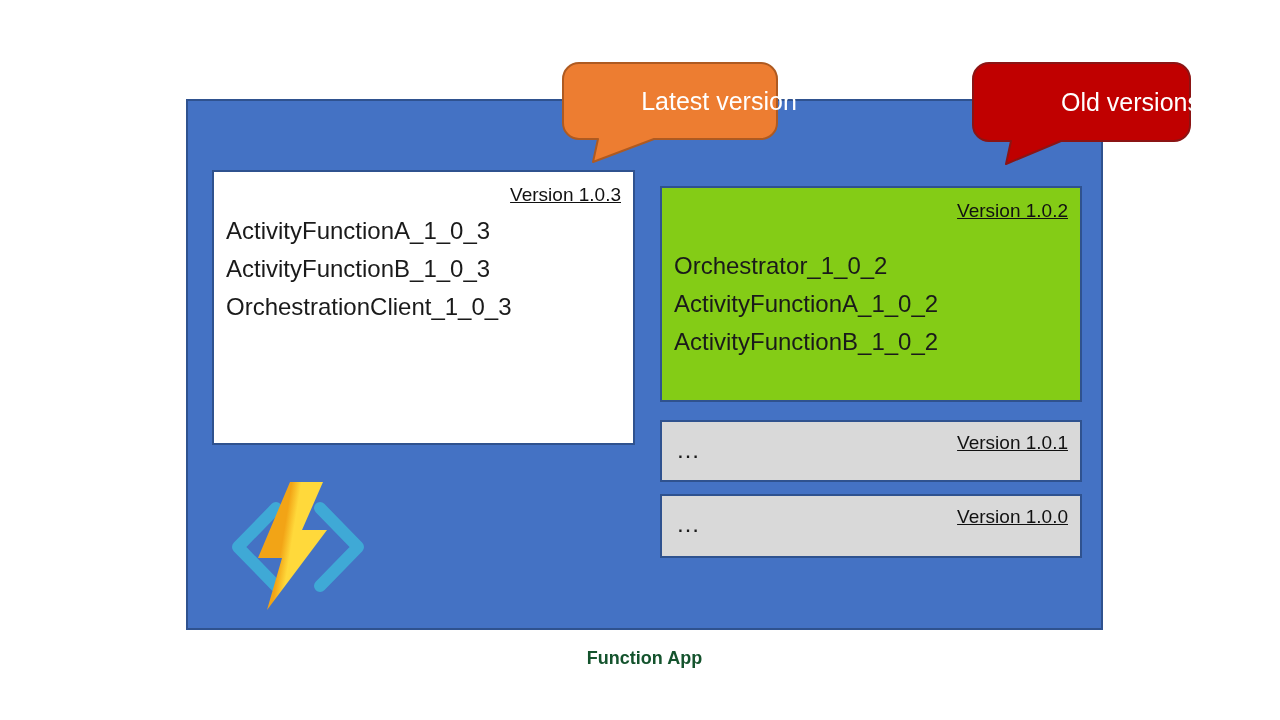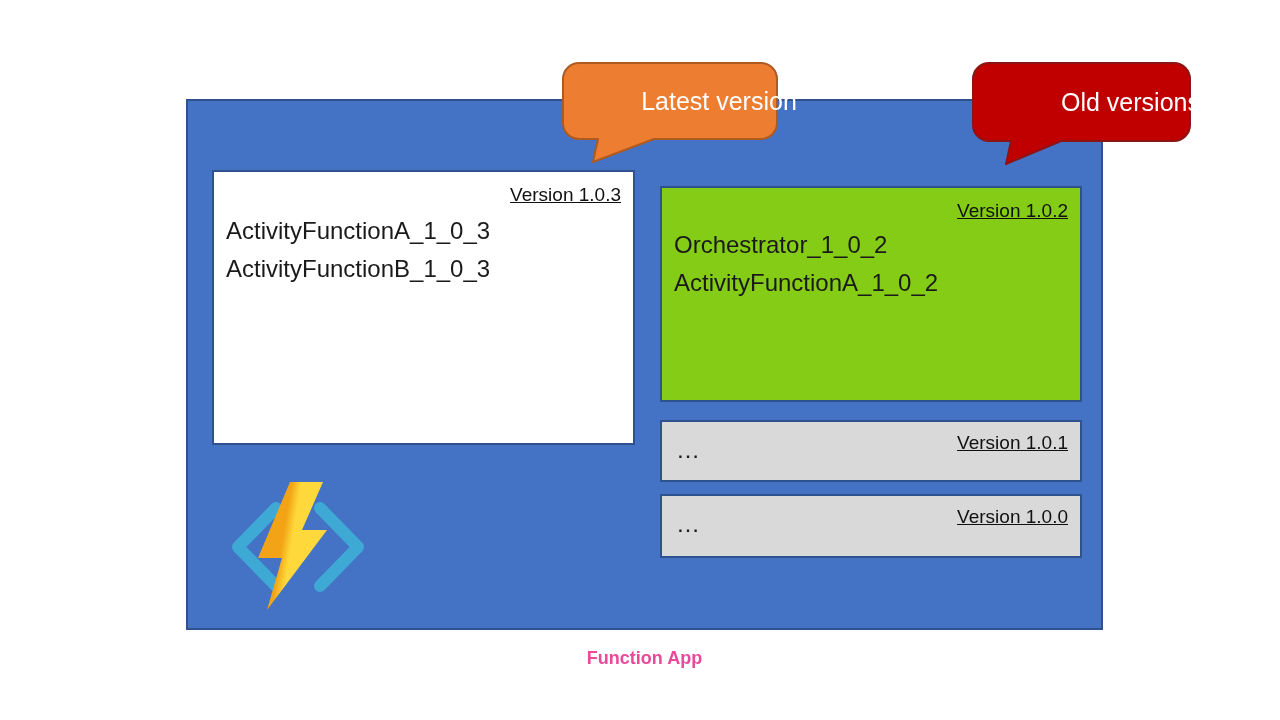--- a/index.html
+++ b/index.html
@@ -49,21 +49,21 @@
     top: 12px; right: 12px;
     font-size: 19px;
     text-decoration: underline;
     color: #111111;
     white-space: nowrap;
   }
   .version-label.small { top: 10px; margin-left: 28px; }
   .fn-list {
     padding: 40px 0 0 12px;
   }
-  .box-old-102 .fn-list { padding-top: 38px; }
+  .box-old-102 .fn-list { padding-top: 59px; }
   .fn-item {
     font-size: 24px;
     line-height: 38px;
     white-space: nowrap;
     color: #1a1a1a;
   }
   .ellipsis {
     position: absolute;
     left: 14px; top: 14px;
     font-size: 24px;
@@ -92,43 +92,45 @@
     left: 228px; top: 480px;
     width: 140px; height: 132px;
   }
   .app-label {
     position: absolute;
     left: 186px; top: 648px;
     width: 917px;
     text-align: center;
     font-size: 18px;
     font-weight: bold;
-    color: #ec4899;
+    color: #14532d;
   }
 </style>
 </head>
 <body>
 
 <div class="canvas">
 
   <div class="app-rect"></div>
 
   <div class="version-box box-latest">
     <span class="version-label">Version 1.0.3</span>
     <div class="fn-list">
       <div class="fn-item">ActivityFunctionA_1_0_3</div>
       <div class="fn-item">ActivityFunctionB_1_0_3</div>
+      <div class="fn-item">OrchestrationClient_1_0_3</div>
     </div>
   </div>
 
   <div class="version-box box-old-102">
     <span class="version-label">Version 1.0.2</span>
     <div class="fn-list">
       <div class="fn-item">Orchestrator_1_0_2</div>
       <div class="fn-item">ActivityFunctionA_1_0_2</div>
+      <div class="fn-item">ActivityFunctionB_1_0_2</div>
     </div>
   </div>
 
   <div class="version-box box-old-101">
     <span class="version-label small">Version 1.0.1</span>
     <span class="ellipsis">…</span>
   </div>
 
   <div class="version-box box-old-100">
     <span class="version-label small">Version 1.0.0</span>

